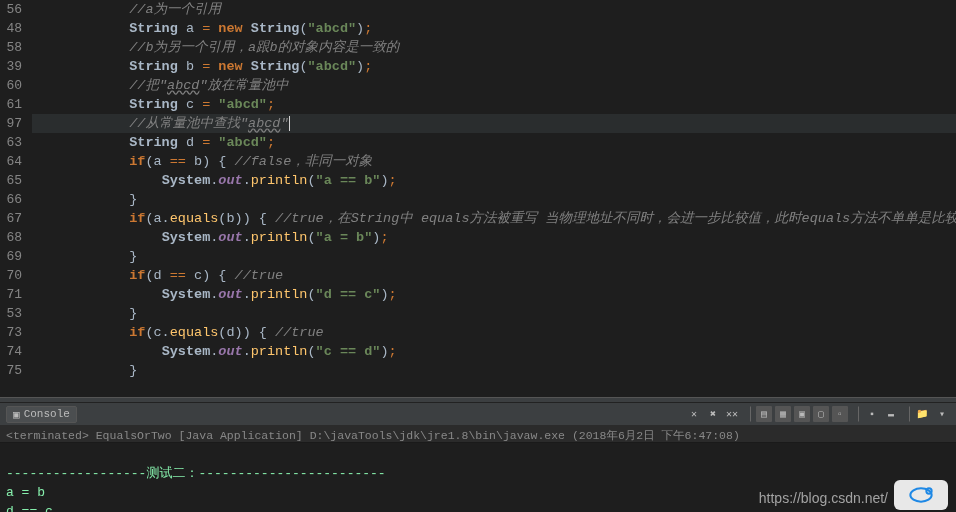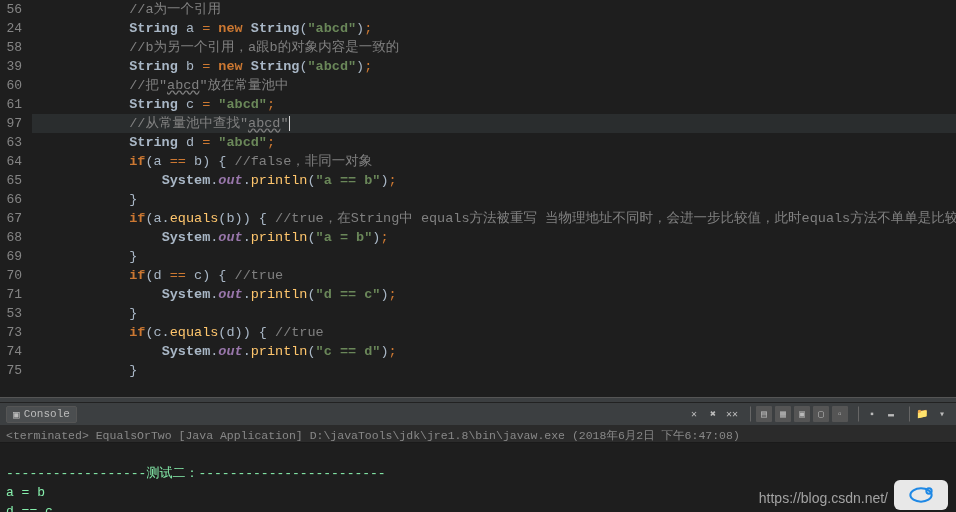--- a/index.html
+++ b/index.html
@@ -36,21 +36,21 @@
       line-height: 19px;
       font-size: 13.5px;
       white-space: pre;
       padding-left: 4px;
       position: relative;
     }
     .code-line { height: 19px; display: block; }
     .code-line.hl { background: #2a2d2e; }
     .kw { color: #cc7832; font-weight: bold; }
     .str { color: #6a8759; font-weight: bold; }
-    .cmt { color: #808080; }
+    .cmt { color: #808080; font-style: italic; }
     .cls { color: #a9b7c6; font-weight: bold; }
     .mth { color: #ffc66d; }
     .out { color: #9876aa; font-style: italic; font-weight: bold; }
     .pun { color: #cc7832; }
     .norm { color: #a9b7c6; }
     .cur { border-right: 1px solid #d4d4d4; }
     .underline { text-decoration: underline wavy #808080; }
 
     .divider {
       height: 6px;
@@ -132,21 +132,21 @@
       justify-content: center;
     }
     .watermark-logo svg { width: 32px; height: 22px; }
   </style>
 </head>
 <body>
 
 <div class="editor">
   <div class="gutter" id="gutter">
       <div>56</div>
-      <div>24</div>
+      <div>48</div>
       <div>58</div>
       <div>39</div>
       <div>60</div>
       <div>61</div>
       <div>97</div>
       <div>63</div>
       <div>64</div>
       <div>65</div>
       <div>66</div>
       <div>67</div>

